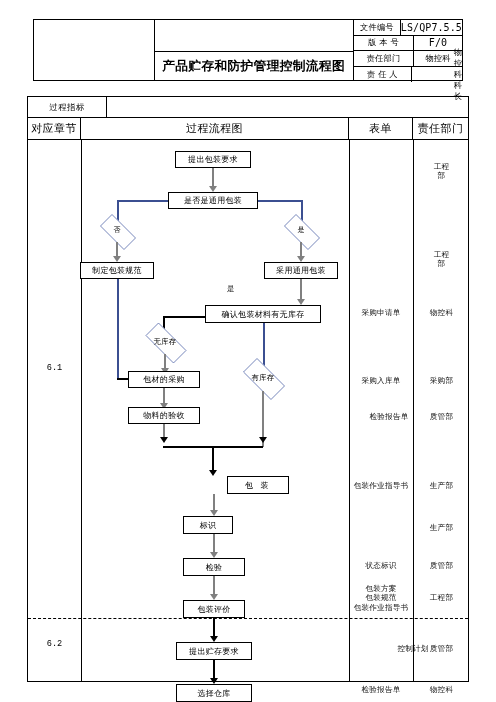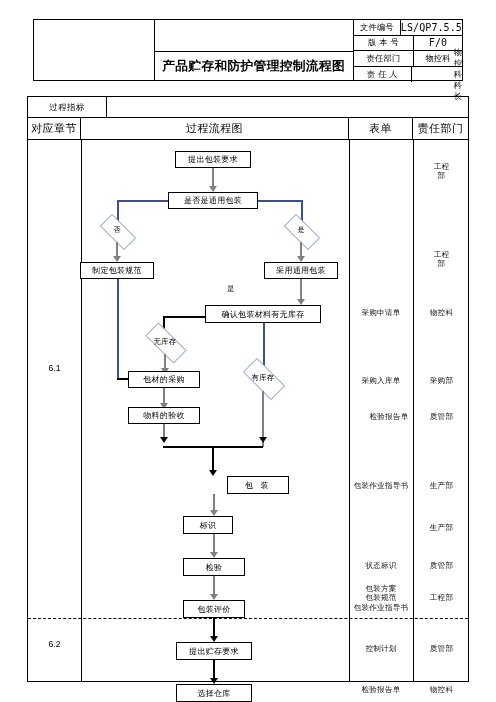--- a/index.html
+++ b/index.html
@@ -85,21 +85,21 @@
   .v3{left:385px;}
 
   .dashed-sep{
     position:absolute;left:0;width:100%;height:0;
     border-top:1.6px dashed #000;
   }
 
   
   .chap{
     position:absolute;width:53px;text-align:center;
-    font-size:8.6px;font-family:Liberation Sans, sans-serif;
+    font-size:8.6px;font-family:Liberation Mono, monospace;
   }
 
   
   .rcell{
     position:absolute;text-align:center;font-size:7.6px;
     line-height:9.4px;letter-spacing:0.2px;color:#111;
   }
   .col-form{left:321px;width:64px;}
   .col-dept{left:385px;width:57px;}
 
@@ -216,21 +216,21 @@
       <div class="rcell col-dept" style="top:545px;">物控科</div>
 
       <div class="rcell col-form" style="top:168px;">采购申请单</div>
       <div class="rcell col-form" style="top:236px;">采购入库单</div>
       <div class="rcell col-form" style="top:272px;padding-left:8px;">检验报告单</div>
       <div class="rcell col-form" style="top:341px;">包装作业指导书</div>
       <div class="rcell col-form" style="top:421px;">状态标识</div>
       <div class="rcell col-form" style="top:444px;white-space:pre;">包装方案
 包装规范
 包装作业指导书</div>
-      <div class="rcell col-form" style="top:504px;">控制计划</div>
+      <div class="rcell col-form" style="top:504px;margin-left:32px;">控制计划</div>
       <div class="rcell col-form" style="top:545px;">检验报告单</div>
 
       <div class="fc">
 
         <div class="node" style="left:147px;top:11px;width:76px;height:17px;">提出包装要求</div>
         <div class="ln v" style="left:184px;top:28px;height:22px;"></div>
         <div class="arw down" style="left:181px;top:46px;"></div>
 
         <div class="node" style="left:140px;top:52px;width:90px;height:17px;">是否是通用包装</div>
 

